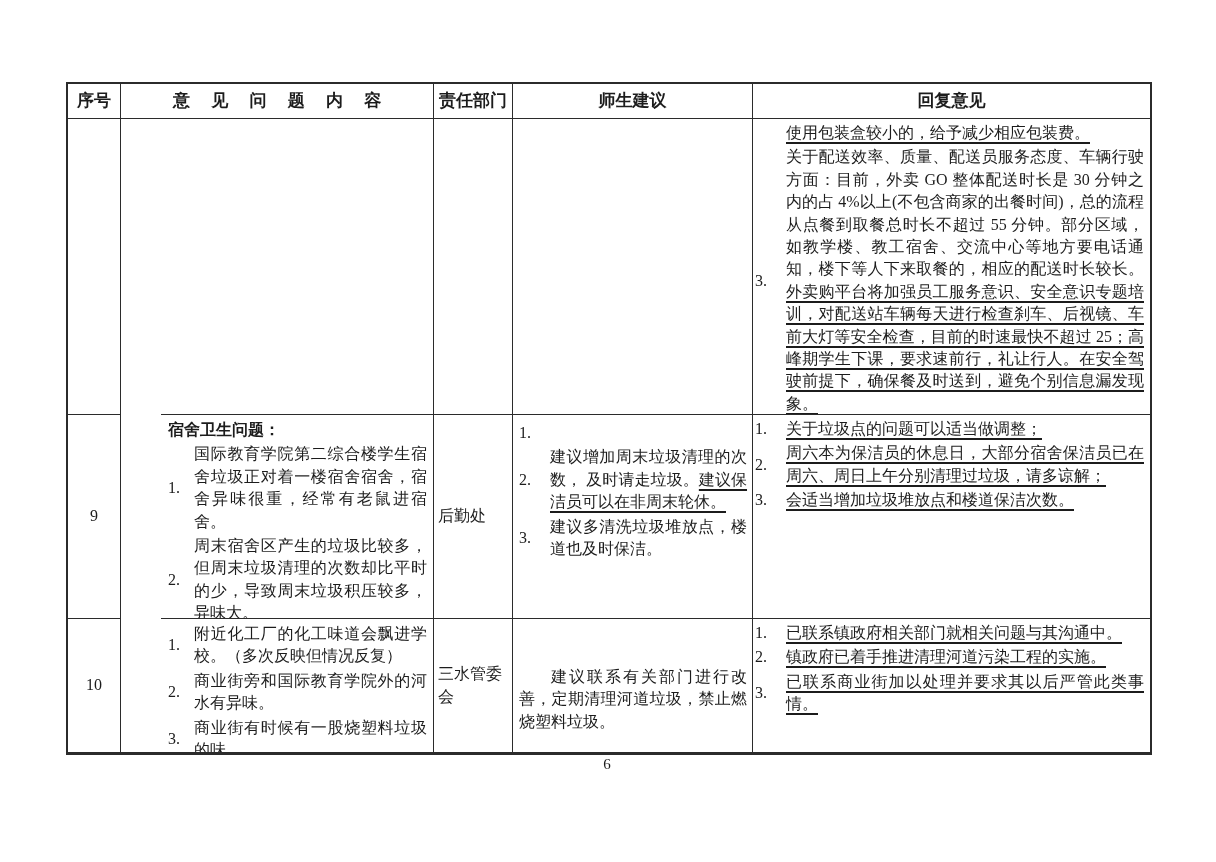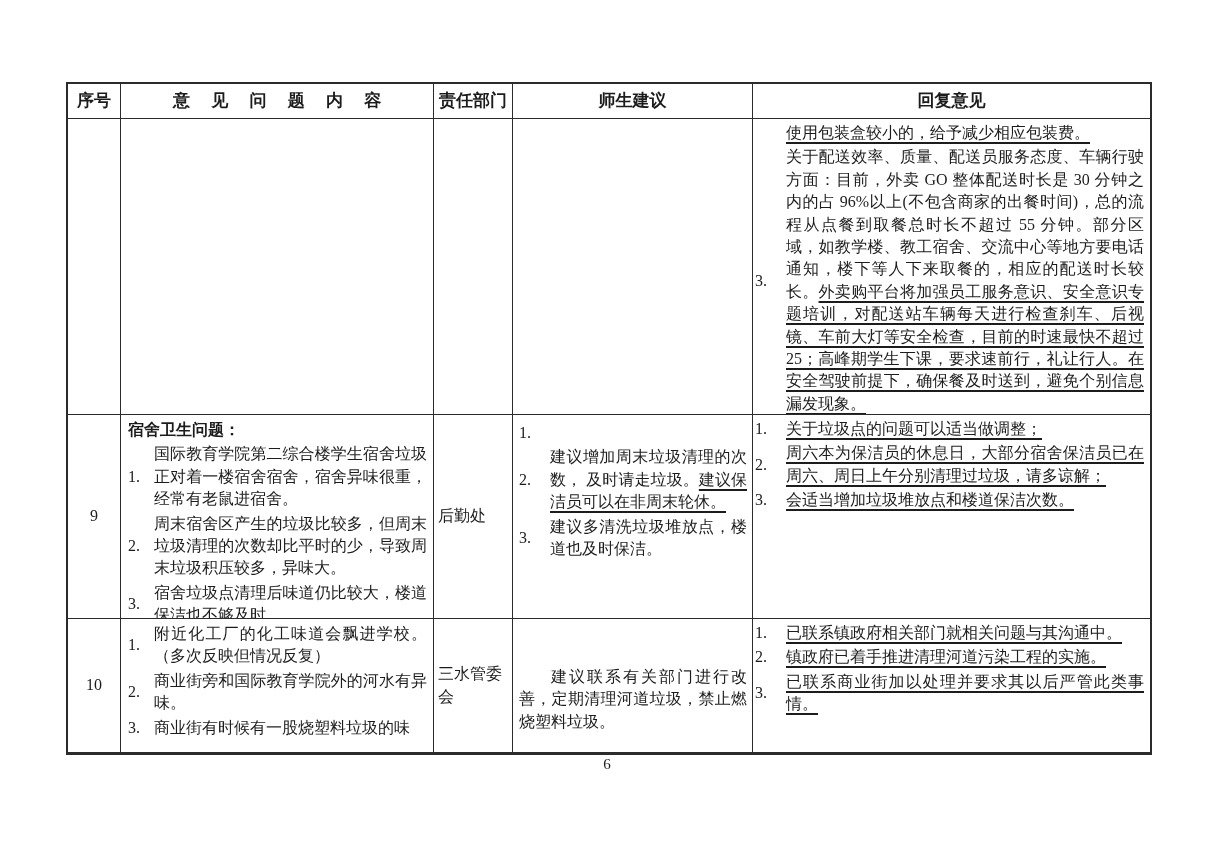--- a/index.html
+++ b/index.html
@@ -23,21 +23,21 @@
   .cell.lastcol { border-right:none; }
   .cell.lastrow { border-bottom:none; }
   .th {
     display:flex; align-items:center; justify-content:center;
     font-weight:bold; font-size:17px; text-align:center;
   }
   .spread { letter-spacing:1.25em; margin-right:-1.25em; white-space:nowrap; }
   .vmid { display:flex; flex-direction:column; justify-content:center; }
   .seq { text-align:center; font-size:16px; }
   .dept { padding:2px 4px; }
-  .content-cell { padding:4px 6px 2px 7px; }
+  .content-cell { padding:4px 6px 2px 7px;margin-left:40px; }
   .sugg-cell { padding:7px 5px 2px 6px; }
   .reply-cell { padding:3px 6px 2px 2px; }
   .cell-title { font-weight:bold; text-align:left; }
   .item { display:flex; align-items:center; }
   .item + .item, .cell-title + .item { margin-top:2px; }
   .item .num { flex:none; text-align:left; }
   .content-cell .num { width:26px; }
   .sugg-cell .num, .reply-cell .num { width:31px; }
   .item .txt { flex:1; text-align:justify; text-justify:inter-character; }
   .para { text-align:justify; text-justify:inter-character;margin-top:23px; }
@@ -76,21 +76,21 @@
         <div></div>
       </div>
       <div class="cell sugg-cell"></div>
       <div class="cell reply-cell lastcol">
         <div class="item">
           <div class="num"></div>
           <div class="txt"><span class="u">使用包装盒较小的，给予减少相应包装费。</span></div>
         </div>
         <div class="item">
           <div class="num">3.</div>
-          <div class="txt"><span class="">关于配送效率、质量、配送员服务态度、车辆行驶方面：目前，外卖 GO 整体配送时长是 30 分钟之内的占 96%以上(不包含商家的出餐时间)，总的流程从点餐到取餐总时长不超过 55 分钟。部分区域，如教学楼、教工宿舍、交流中心等地方要电话通知，楼下等人下来取餐的，相应的配送时长较长。</span><span class="u">外卖购平台将加强员工服务意识、安全意识专题培训，对配送站车辆每天进行检查刹车、后视镜、车前大灯等安全检查，目前的时速最快不超过 25；高峰期学生下课，要求速前行，礼让行人。在安全驾驶前提下，确保餐及时送到，避免个别信息漏发现象。</span></div>
+          <div class="txt"><span class="">关于配送效率、质量、配送员服务态度、车辆行驶方面：目前，外卖 GO 整体配送时长是 30 分钟之内的占 4%以上(不包含商家的出餐时间)，总的流程从点餐到取餐总时长不超过 55 分钟。部分区域，如教学楼、教工宿舍、交流中心等地方要电话通知，楼下等人下来取餐的，相应的配送时长较长。</span><span class="u">外卖购平台将加强员工服务意识、安全意识专题培训，对配送站车辆每天进行检查刹车、后视镜、车前大灯等安全检查，目前的时速最快不超过 25；高峰期学生下课，要求速前行，礼让行人。在安全驾驶前提下，确保餐及时送到，避免个别信息漏发现象。</span></div>
         </div>
       </div>
       <div class="cell seq vmid">
         <div>9</div>
       </div>
       <div class="cell content-cell">
         <div class="cell-title">宿舍卫生问题：</div>
         <div class="item">
           <div class="num">1.</div>
           <div class="txt"><span class="">国际教育学院第二综合楼学生宿舍垃圾正对着一楼宿舍宿舍，宿舍异味很重，经常有老鼠进宿舍。</span></div>

